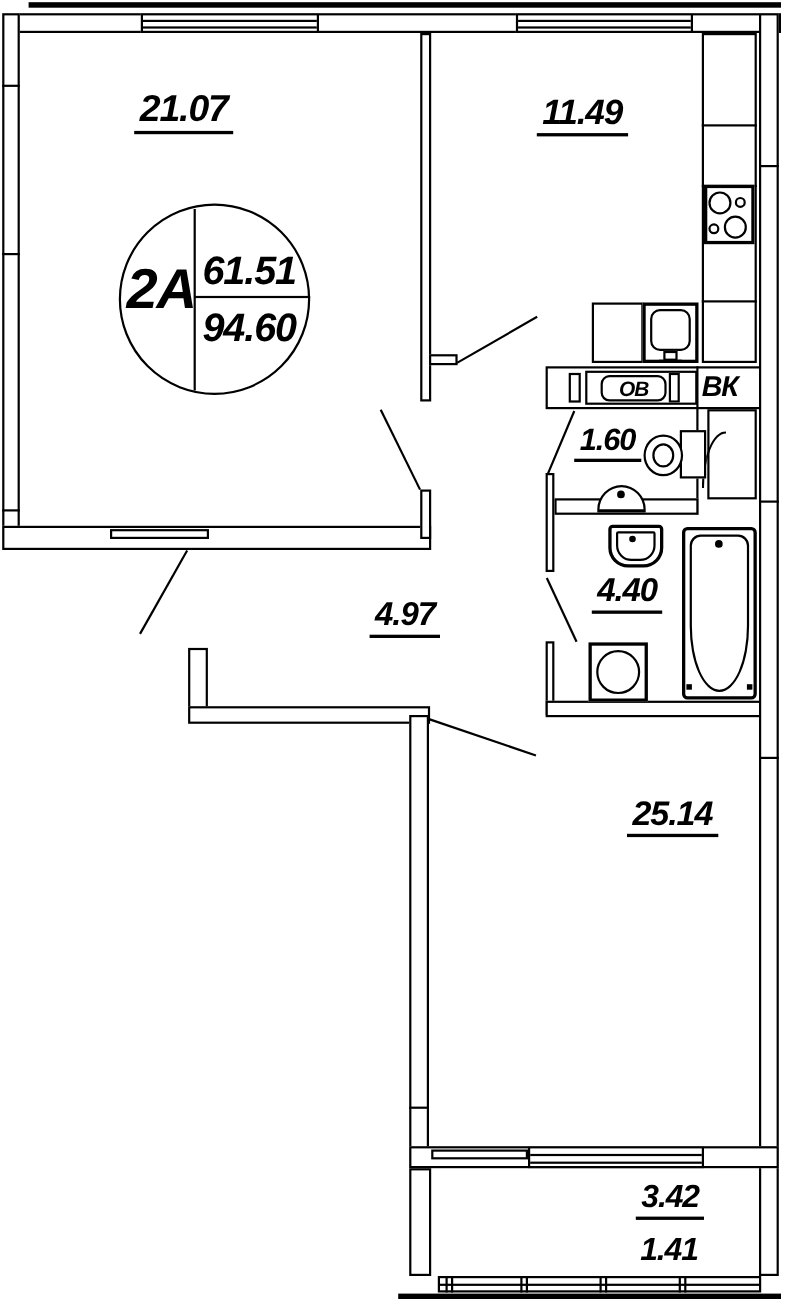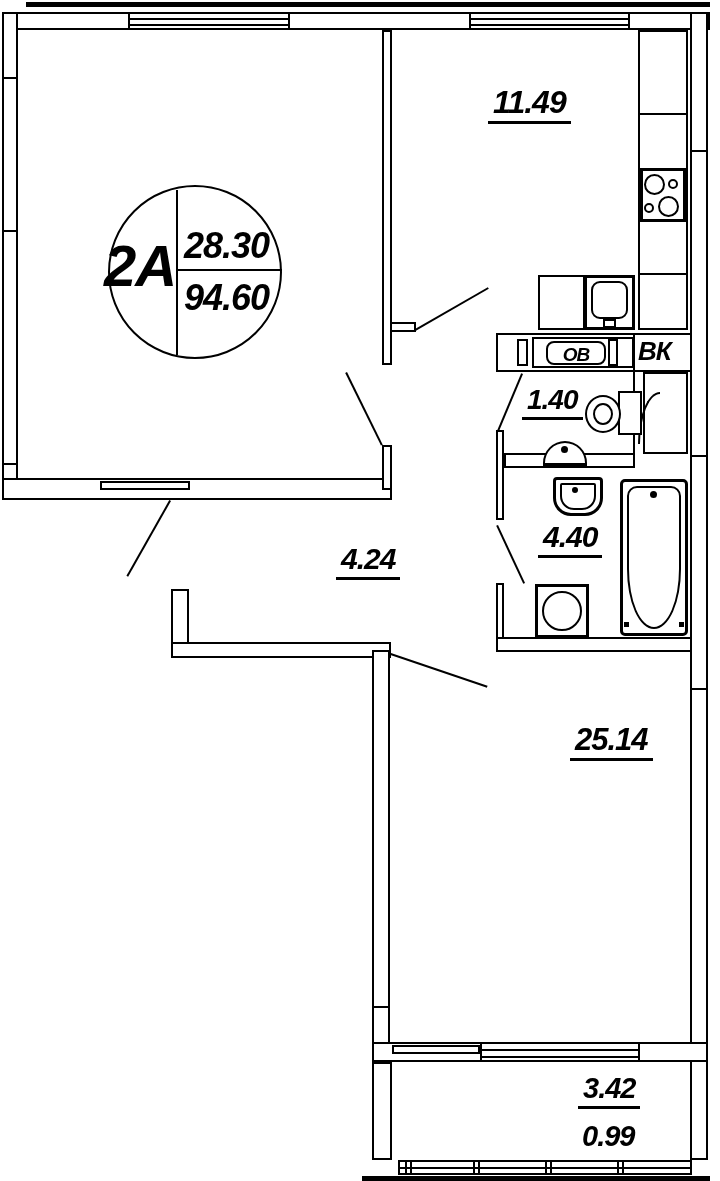--- a/index.html
+++ b/index.html
@@ -136,39 +136,42 @@
   <div class="w" style="left:620px;top:479px;width:68px;height:157px;border-width:3px;border-radius:5px;"></div>
   <div style="position:absolute;left:627px;top:486px;width:54px;height:143px;box-sizing:border-box;
               border:2.5px solid #000;border-radius:10px 10px 27px 27px / 10px 10px 60px 60px;"></div>
   <div class="b" style="left:650px;top:491px;width:7px;height:7px;border-radius:50%;"></div>
   <div class="b" style="left:624px;top:622px;width:5px;height:5px;"></div>
   <div class="b" style="left:679px;top:622px;width:5px;height:5px;"></div>
 
   <div class="c" style="left:108px;top:185px;width:174px;height:174px;border-width:2.5px;"></div>
   <div class="b" style="left:176px;top:190px;width:2px;height:165px;"></div>
   <div class="b" style="left:177px;top:269px;width:105px;height:2px;"></div>
-  <div class="lbl" style="left:104px;top:237px;font-size:58px;">2А</div>
-  <div class="lbl" style="left:184px;top:228px;font-size:36px;">28.30</div>
+  <div class="lbl" style="left:115px;top:237px;font-size:51px;">2А</div>
+  <div class="lbl" style="left:184px;top:228px;font-size:36px;">61.51</div>
   <div class="lbl" style="left:184px;top:280px;font-size:36px;">94.60</div>
 
+  <div class="lbl" style="left:122px;top:82px;font-size:34px;">
+    <span class="u">21.07</span>
+  </div>
   <div class="lbl" style="left:488px;top:86px;font-size:32px;text-align:center;">
     <span class="u">11.49</span>
   </div>
   <div class="lbl" style="left:522px;top:386px;font-size:28px;">
-    <span class="u">1.40</span>
+    <span class="u">1.60</span>
   </div>
   <div class="lbl" style="left:538px;top:522px;font-size:30px;">
     <span class="u">4.40</span>
   </div>
   <div class="lbl" style="left:336px;top:544px;font-size:30px;">
-    <span class="u">4.24</span>
+    <span class="u">4.97</span>
   </div>
   <div class="lbl" style="left:570px;top:724px;font-size:31px;">
     <span class="u">25.14</span>
   </div>
   <div class="lbl" style="left:578px;top:1074px;font-size:29px;">
     <span class="u">3.42</span>
   </div>
   <div class="lbl" style="left:582px;top:1122px;font-size:29px;">
-    <span>0.99</span>
+    <span>1.41</span>
   </div>
 
 </div>
 
 </body></html>

